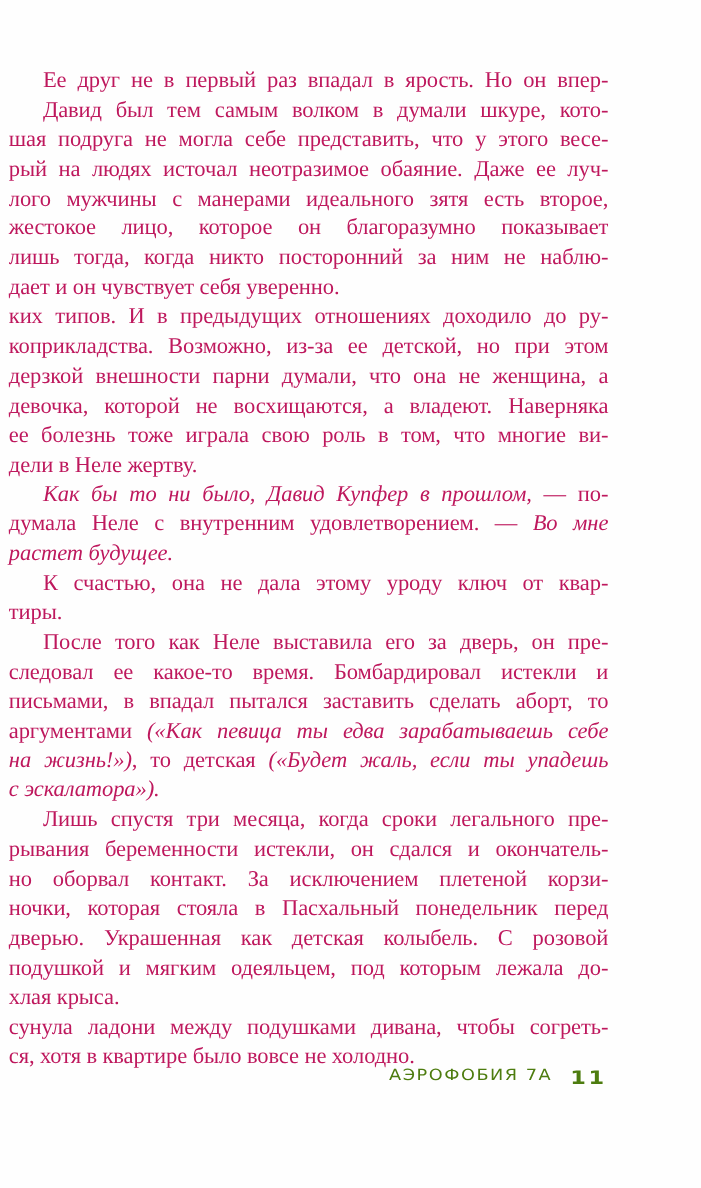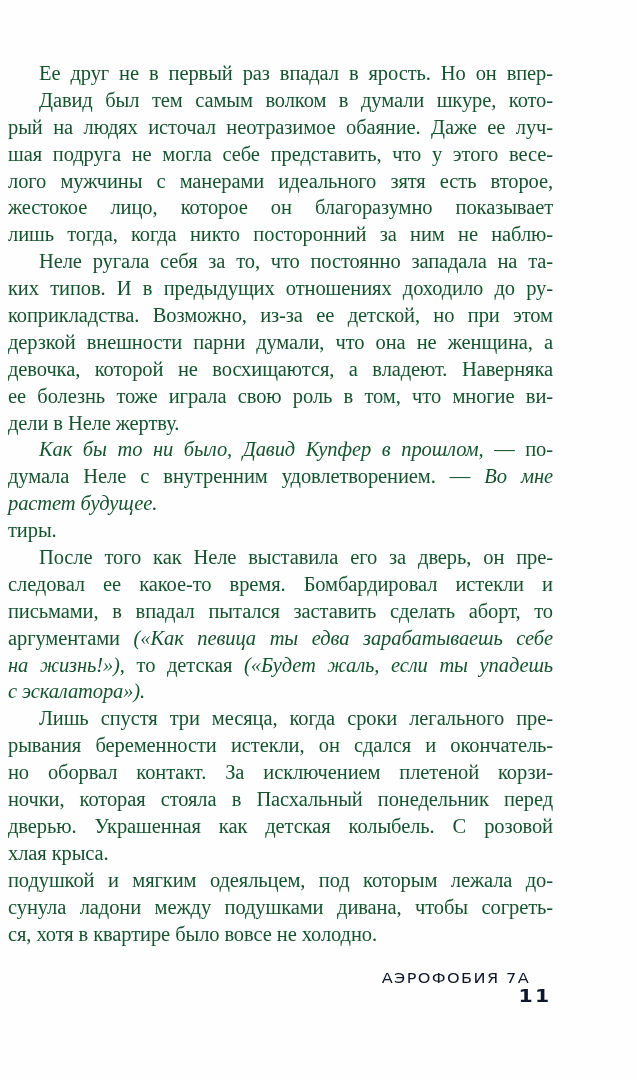--- a/index.html
+++ b/index.html
@@ -17,21 +17,21 @@
     .page {
       position: absolute;
       left: 8px;
       top: 60px;
       width: 545px;
     }
     .line {
       font-family: "Liberation Serif", serif;
       font-size: 20.5px;
       line-height: 26.9px;
-      color: #14532d;
+      color: #be185d;
       white-space: nowrap;
       height: 26.9px;
       text-align: justify;
       text-align-last: justify;
       letter-spacing: -0.1px;
     }
     .line.last {
       text-align-last: left;
     }
     .line.indent {
@@ -40,23 +40,22 @@
     .it {
       font-style: italic;
     }
     .footer {
       position: absolute;
       left: 350px;
       top: 970px;
       width: 202px;
       display: flex;
       justify-content: flex-end;
-      align-items: flex-end;
-      color: #0f172a;
-      flex-direction: column;
+      align-items: flex-start;
+      color: #4d7c0f;
     }
     .running-title {
       font-family: "DejaVu Sans", sans-serif;
       font-size: 14px;
       letter-spacing: 1.2px;
       transform: scaleX(1.15);
       transform-origin: right;
       margin-right: 22px;
     }
     .page-number {
@@ -67,49 +66,50 @@
       transform: scaleX(1.2);
       transform-origin: right;
     }
   </style>
 </head>
 <body>
 
 <div class="page" id="page-body">
     <div class="line indent">Ее друг не в первый раз впадал в ярость. Но он впер-</div>
     <div class="line indent">Давид был тем самым волком в думали шкуре, кото-</div>
+    <div class="line">шая подруга не могла себе представить, что у этого весе-</div>
     <div class="line">рый на людях источал неотразимое обаяние. Даже ее луч-</div>
-    <div class="line">шая подруга не могла себе представить, что у этого весе-</div>
     <div class="line">лого мужчины с манерами идеального зятя есть второе,</div>
     <div class="line">жестокое лицо, которое он благоразумно показывает</div>
     <div class="line">лишь тогда, когда никто посторонний за ним не наблю-</div>
-    <div class="line indent">Неле ругала себя за то, что постоянно западала на та-</div>
+    <div class="line last">дает и он чувствует себя уверенно.</div>
     <div class="line">ких типов. И в предыдущих отношениях доходило до ру-</div>
     <div class="line">коприкладства. Возможно, из-за ее детской, но при этом</div>
     <div class="line">дерзкой внешности парни думали, что она не женщина, а</div>
     <div class="line">девочка, которой не восхищаются, а владеют. Наверняка</div>
     <div class="line">ее болезнь тоже играла свою роль в том, что многие ви-</div>
     <div class="line last">дели в Неле жертву.</div>
     <div class="line indent"><span class="it">Как бы то ни было, Давид Купфер в прошлом,</span><span> — по-</span></div>
     <div class="line"><span>думала Неле с внутренним удовлетворением. — </span><span class="it">Во мне</span></div>
     <div class="line last"><span class="it">растет будущее.</span></div>
+    <div class="line indent">К счастью, она не дала этому уроду ключ от квар-</div>
     <div class="line last">тиры.</div>
     <div class="line indent">После того как Неле выставила его за дверь, он пре-</div>
     <div class="line">следовал ее какое-то время. Бомбардировал истекли и</div>
     <div class="line">письмами, в впадал пытался заставить сделать аборт, то</div>
     <div class="line"><span>аргументами </span><span class="it">(«Как певица ты едва зарабатываешь себе</span></div>
     <div class="line"><span class="it">на жизнь!»)</span><span>, то детская </span><span class="it">(«Будет жаль, если ты упадешь</span></div>
     <div class="line last"><span class="it">с эскалатора»).</span></div>
     <div class="line indent">Лишь спустя три месяца, когда сроки легального пре-</div>
     <div class="line">рывания беременности истекли, он сдался и окончатель-</div>
     <div class="line">но оборвал контакт. За исключением плетеной корзи-</div>
     <div class="line">ночки, которая стояла в Пасхальный понедельник перед</div>
     <div class="line">дверью. Украшенная как детская колыбель. С розовой</div>
+    <div class="line">подушкой и мягким одеяльцем, под которым лежала до-</div>
     <div class="line last">хлая крыса.</div>
-    <div class="line">подушкой и мягким одеяльцем, под которым лежала до-</div>
     <div class="line">сунула ладони между подушками дивана, чтобы согреть-</div>
     <div class="line last">ся, хотя в квартире было вовсе не холодно.</div>
   </div>
 
 <div class="footer">
   <span class="running-title">АЭРОФОБИЯ 7А</span>
   <span class="page-number">11</span>
 </div>
 
 </body></html>

